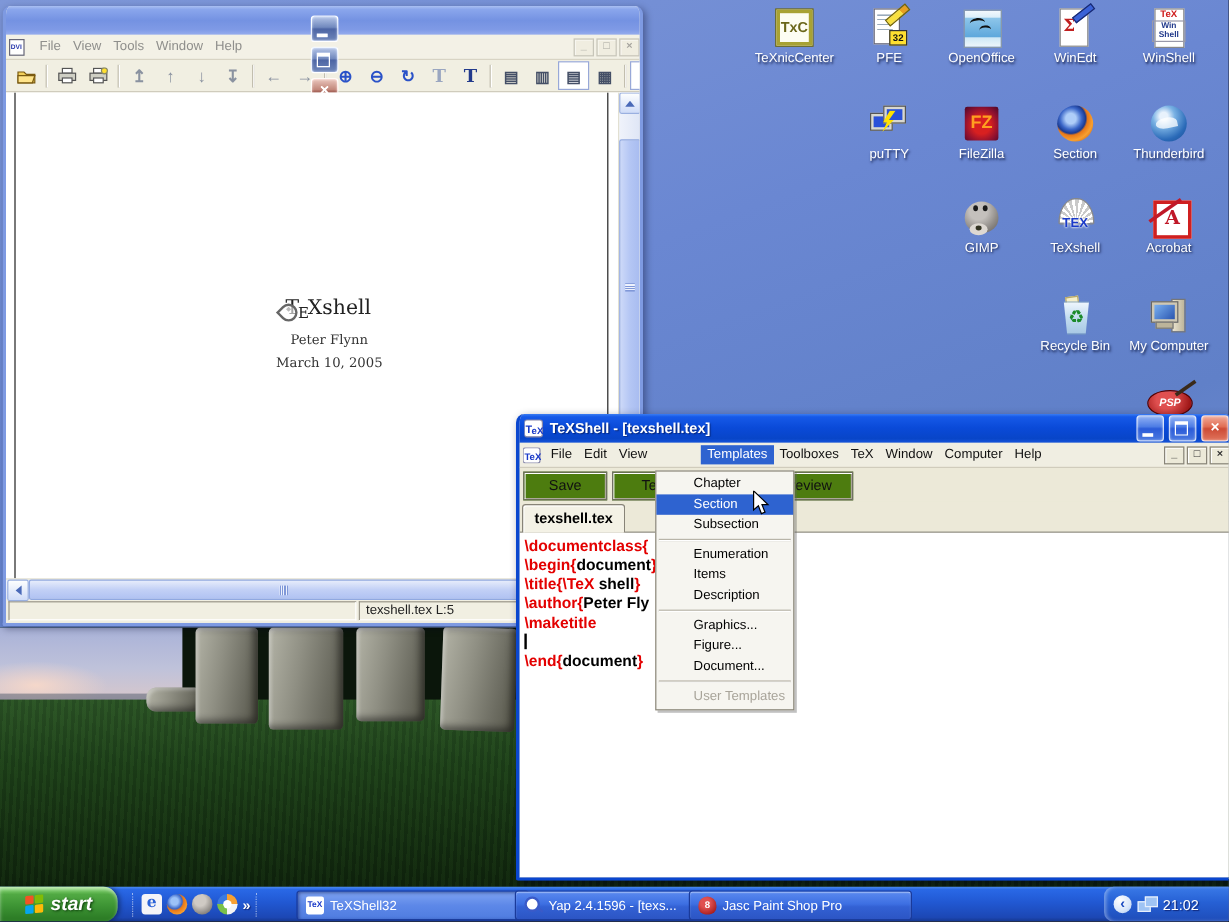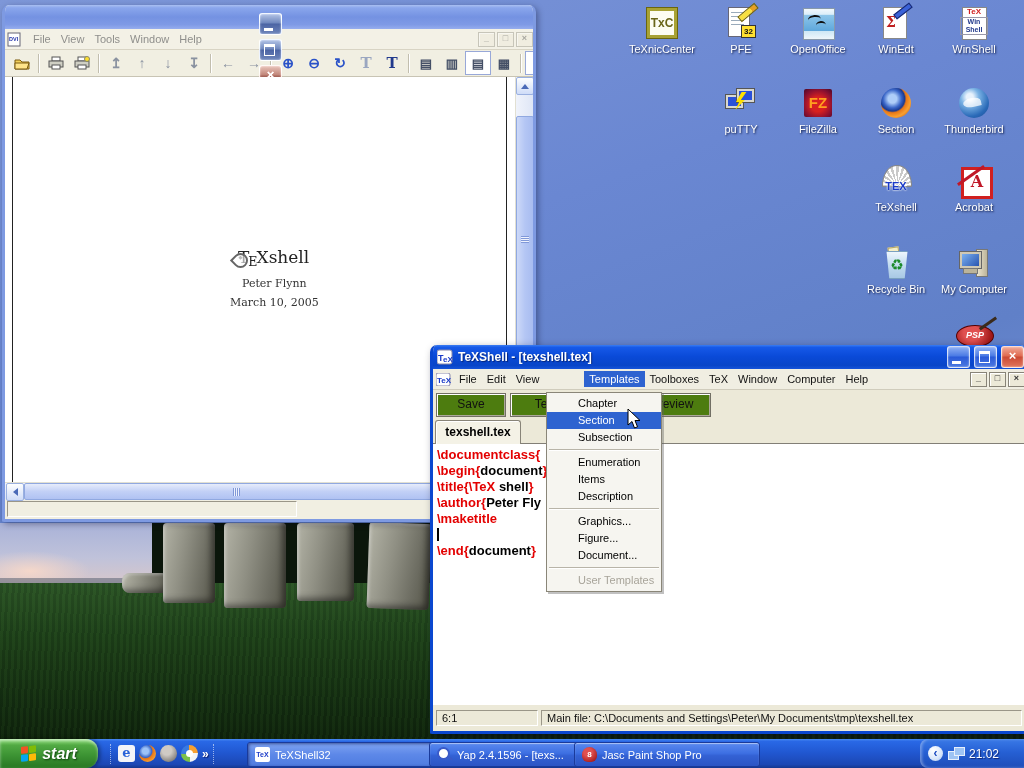--- a/index.html
+++ b/index.html
@@ -283,20 +283,30 @@
       </div>
     <div class="lbl">Section</div>
   </div>
   <div class="dicon" style="left:934px;top:86px;">
     <div class="ig">
         <span class="ig-tb"></span>
         <span class="tb-wing"></span>
       </div>
     <div class="lbl">Thunderbird</div>
   </div>
+  <div class="dicon" style="left:778px;top:164px;">
+    <div class="ig">
+      <span class="ig-gimp"></span>
+      <span class="gimp-eye" style="left:10px;"></span>
+        <span class="gimp-eye" style="left:18px;"></span>
+      <span class="gimp-muzzle"></span>
+        <span class="gimp-nose"></span>
+    </div>
+    <div class="lbl">GIMP</div>
+  </div>
   <div class="dicon" style="left:856px;top:164px;">
     <div class="ig">
       <span class="ig-shell"></span>
         <span class="shell-tex">TEX</span>
     </div>
     <div class="lbl">TeXshell</div>
   </div>
   <div class="dicon" style="left:934px;top:164px;">
     <div class="ig">
       <span class="ig-acro">A</span>
@@ -425,20 +435,21 @@
     <div class="hscroll">
       <span class="sbtn" style="top:0;left:1px;">
           <span class="tri-left"></span>
         </span>
       <span class="hthumb">
           <span class="grip-h"></span>
         </span>
     </div>
     <div class="statusbar">
       <span class="sunk" style="width:278px;"></span>
+      <span class="sunk" style="width:215px;">texshell.tex L:5</span>
     </div>
   </div>
 
   <div class="win" id="texshell">
     <div class="tbar">
       <svg width="17" height="16">
         <rect x="0" y="1" width="15" height="14" rx="2" fill="#fff" stroke="#88a"></rect>
         <text x="1" y="12" font-size="9" fill="#1a3ac8" font-weight="bold">T</text>
         <text x="6" y="13" font-size="8" fill="#1a3ac8" font-weight="bold">eX</text>
       </svg>
@@ -480,24 +491,20 @@
     </div>
     <div class="editor">
       <div class="cline"><span class="cmd">\documentclass{</span></div>
       <div class="cline"><span class="cmd">\begin{</span><span class="ctx">document</span><span class="cmd">}</span></div>
       <div class="cline"><span class="cmd">\title{\TeX </span><span class="ctx">shell</span><span class="cmd">}</span></div>
       <div class="cline"><span class="cmd">\author{</span><span class="ctx">Peter Fly</span></div>
       <div class="cline"><span class="cmd">\maketitle</span></div>
       <div class="cline"><span class="caret"></span></div>
       <div class="cline"><span class="cmd">\end{</span><span class="ctx">document</span><span class="cmd">}</span></div>
     </div>
-    <div class="statusbar">
-      <span class="sunk" style="width:90px;">6:1</span>
-      <span class="sunk" style="flex:1;white-space:nowrap;overflow:hidden;">Main file: C:\Documents and Settings\Peter\My Documents\tmp\texshell.tex</span>
-    </div>
   </div>
 
   <div class="tmenu">
     <div class="titem">Chapter</div>
     <div class="titem sel">Section</div>
     <div class="titem">Subsection</div>
     <div class="tsep"></div>
     <div class="titem">Enumeration</div>
     <div class="titem">Items</div>
     <div class="titem">Description</div>

